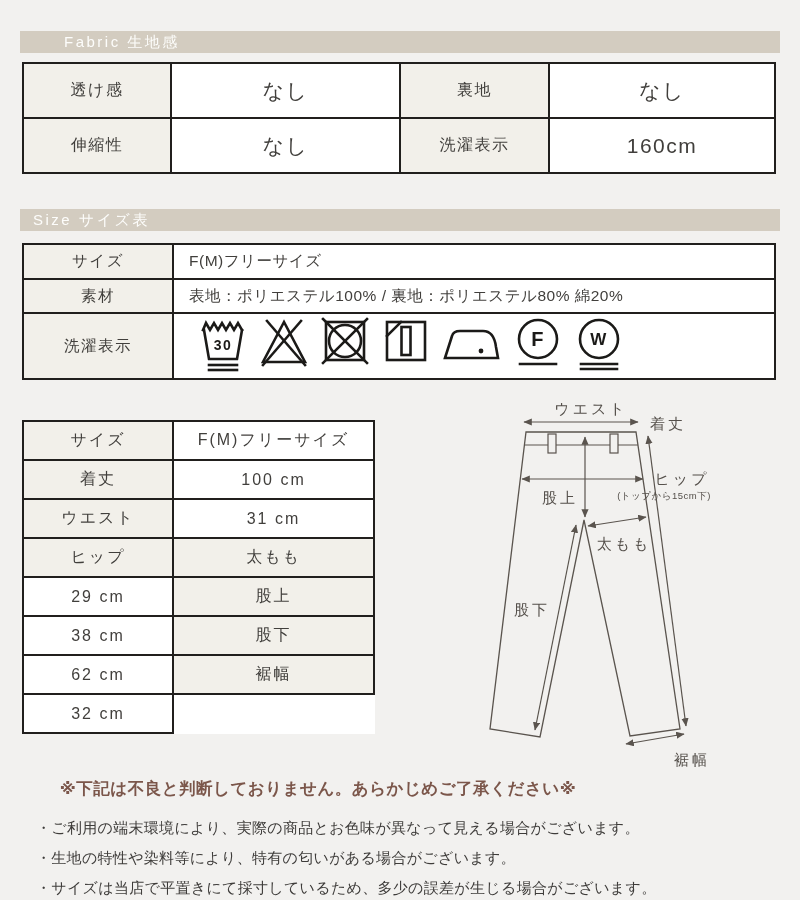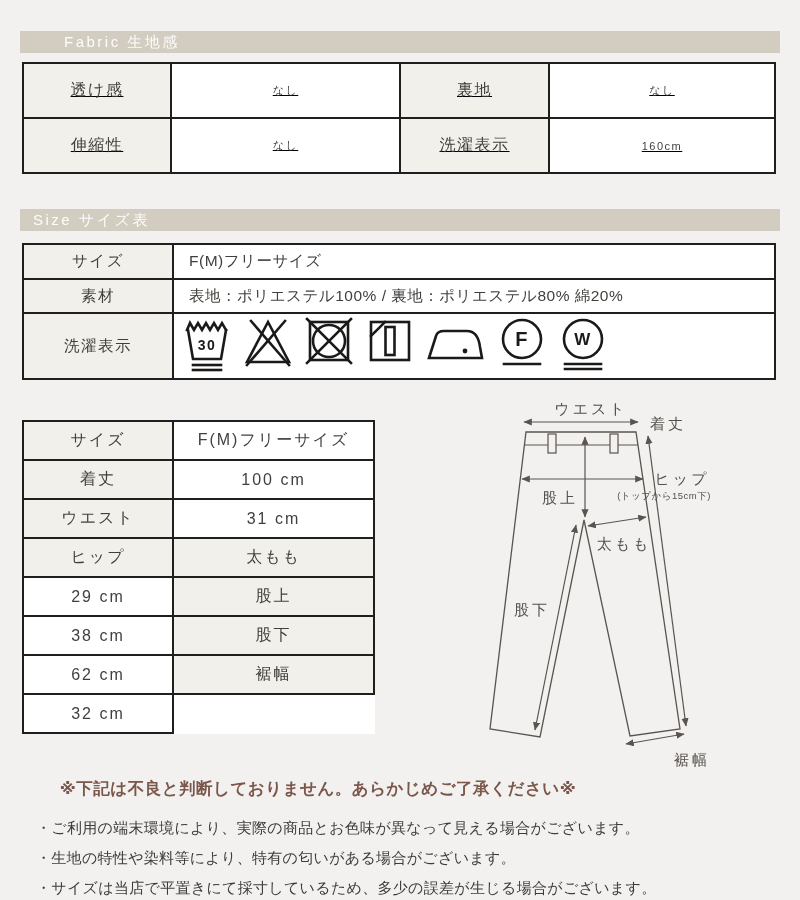--- a/index.html
+++ b/index.html
@@ -16,31 +16,31 @@
   body{background:#fff;font-family:"Liberation Sans","DejaVu Sans",sans-serif;}
   .page{position:relative;width:800px;height:900px;background:var(--bg);overflow:hidden;}
 
   .secbar{position:absolute;left:20px;width:760px;height:22px;background:var(--bar);
     color:#fdfdfb;font-size:15px;line-height:22px;padding-left:13px;letter-spacing:2.5px;font-weight:500;}
 
   .tbl{position:absolute;display:grid;background:var(--cell);
     border-top:2px solid var(--bd);border-left:2px solid var(--bd);}
   .tbl>div{border-right:2px solid var(--bd);border-bottom:2px solid var(--bd);
     display:flex;align-items:center;justify-content:center;
-    color:var(--txt);font-size:11px;letter-spacing:1.5px;background:var(--cell);}
+    color:var(--txt);font-size:21px;letter-spacing:1.5px;background:var(--cell);}
   .tbl .lbl{background:var(--lbl);font-size:16px;}
   .vleft{justify-content:flex-start !important;padding-left:15px;letter-spacing:0.5px !important;}
 
-  #fabric-table{left:22px;top:62px;width:754px;grid-template-columns:148px 229px 149px 1fr;grid-auto-rows:55px;text-decoration:underline;}
+  #fabric-table{left:22px;top:62px;width:754px;grid-template-columns:148px 229px 149px 1fr;grid-auto-rows:55px;}
   #spec-table{left:22px;top:243px;width:754px;grid-template-columns:150px 1fr;grid-template-rows:35px 34px 66px;}
   #spec-table>div{font-size:15.5px;}
   #size-table{left:22px;top:420px;width:353px;grid-template-columns:150px 1fr;grid-auto-rows:39px;}
   #size-table>div{font-size:16px;letter-spacing:2px;}
 
-  .care-row{gap:13px;padding-left:9px;justify-content:flex-start !important;}
+  .care-row{gap:13px;padding-left:25px;justify-content:flex-start !important;}
   .care-row svg{display:block;}
   .care{stroke:#1b1a18;stroke-width:2.6;fill:none;stroke-linecap:square;}
   .care-txt{fill:#1b1a18;stroke:none;font-weight:bold;}
 
   #diagram{position:absolute;left:458px;top:392px;width:342px;height:388px;}
   #diagram .ln{stroke:var(--line);stroke-width:1.2;fill:none;}
   #diagram .outline{stroke:var(--line);stroke-width:1.3;fill:none;stroke-linejoin:miter;}
   #diagram text{fill:#55504b;font-size:15px;letter-spacing:3px;font-family:inherit;}
   #diagram text.small{font-size:9.5px;letter-spacing:0.5px;}
 

